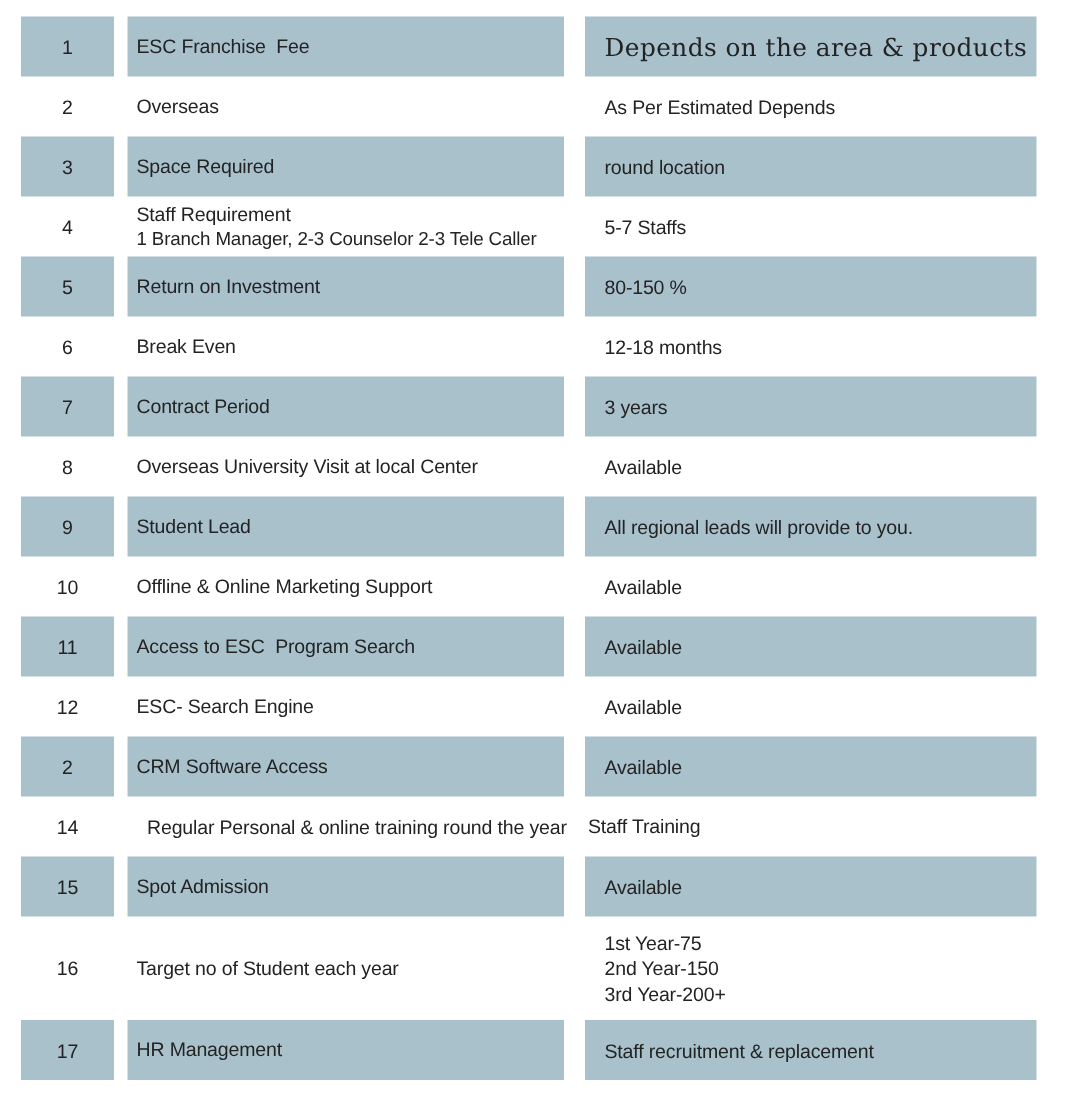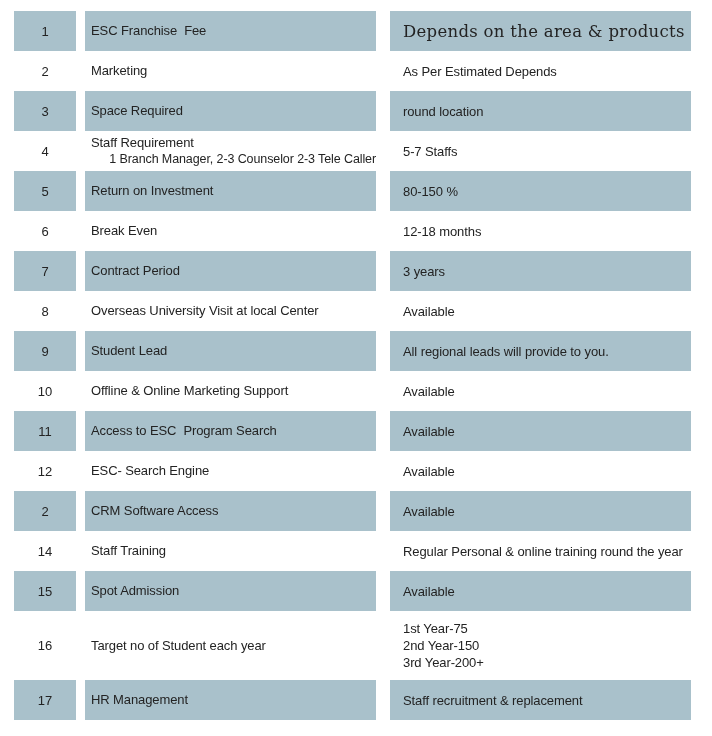--- a/index.html
+++ b/index.html
@@ -61,21 +61,20 @@
     padding-left: 13px;
     font-size: 13px;
     line-height: 17px;
     letter-spacing: -0.1px;
   }
   .cell.value .vline {
     white-space: nowrap;
   }
   .label-sub {
     font-size: 12.5px;
-    text-align: right;
   }
   .row.serif-value .cell.value {
     font-family: "DejaVu Serif", serif;
     font-size: 16.5px;
     letter-spacing: 0.3px;
   }
 </style>
 </head>
 <body style="background: rgb(255, 255, 255);">
 
@@ -91,21 +90,21 @@
     <div class="cell value">
         <div class="vline">Depends on the area &amp; products</div>
       </div>
   </div>
 
   <div class="row">
     <div class="cell num">
       <span>2</span>
     </div>
     <div class="cell label">
-      <div class="label-main">Marketing</div>
+      <div class="label-main">Overseas</div>
       
     </div>
     <div class="cell value">
         <div class="vline">As Per Estimated Depends</div>
       </div>
   </div>
 
   <div class="row shaded">
     <div class="cell num">
       <span>3</span>
@@ -246,27 +245,27 @@
     </div>
     <div class="cell value">
         <div class="vline">Available</div>
       </div>
   </div>
 
   <div class="row">
     <div class="cell num">
       <span>14</span>
     </div>
+    <div class="cell value">
+        <div class="vline">Regular Personal &amp; online training round the year</div>
+      </div>
     <div class="cell label">
       <div class="label-main">Staff Training</div>
       
     </div>
-    <div class="cell value">
-        <div class="vline">Regular Personal &amp; online training round the year</div>
-      </div>
   </div>
 
   <div class="row shaded">
     <div class="cell num">
       <span>15</span>
     </div>
     <div class="cell label">
       <div class="label-main">Spot Admission</div>
       
     </div>

